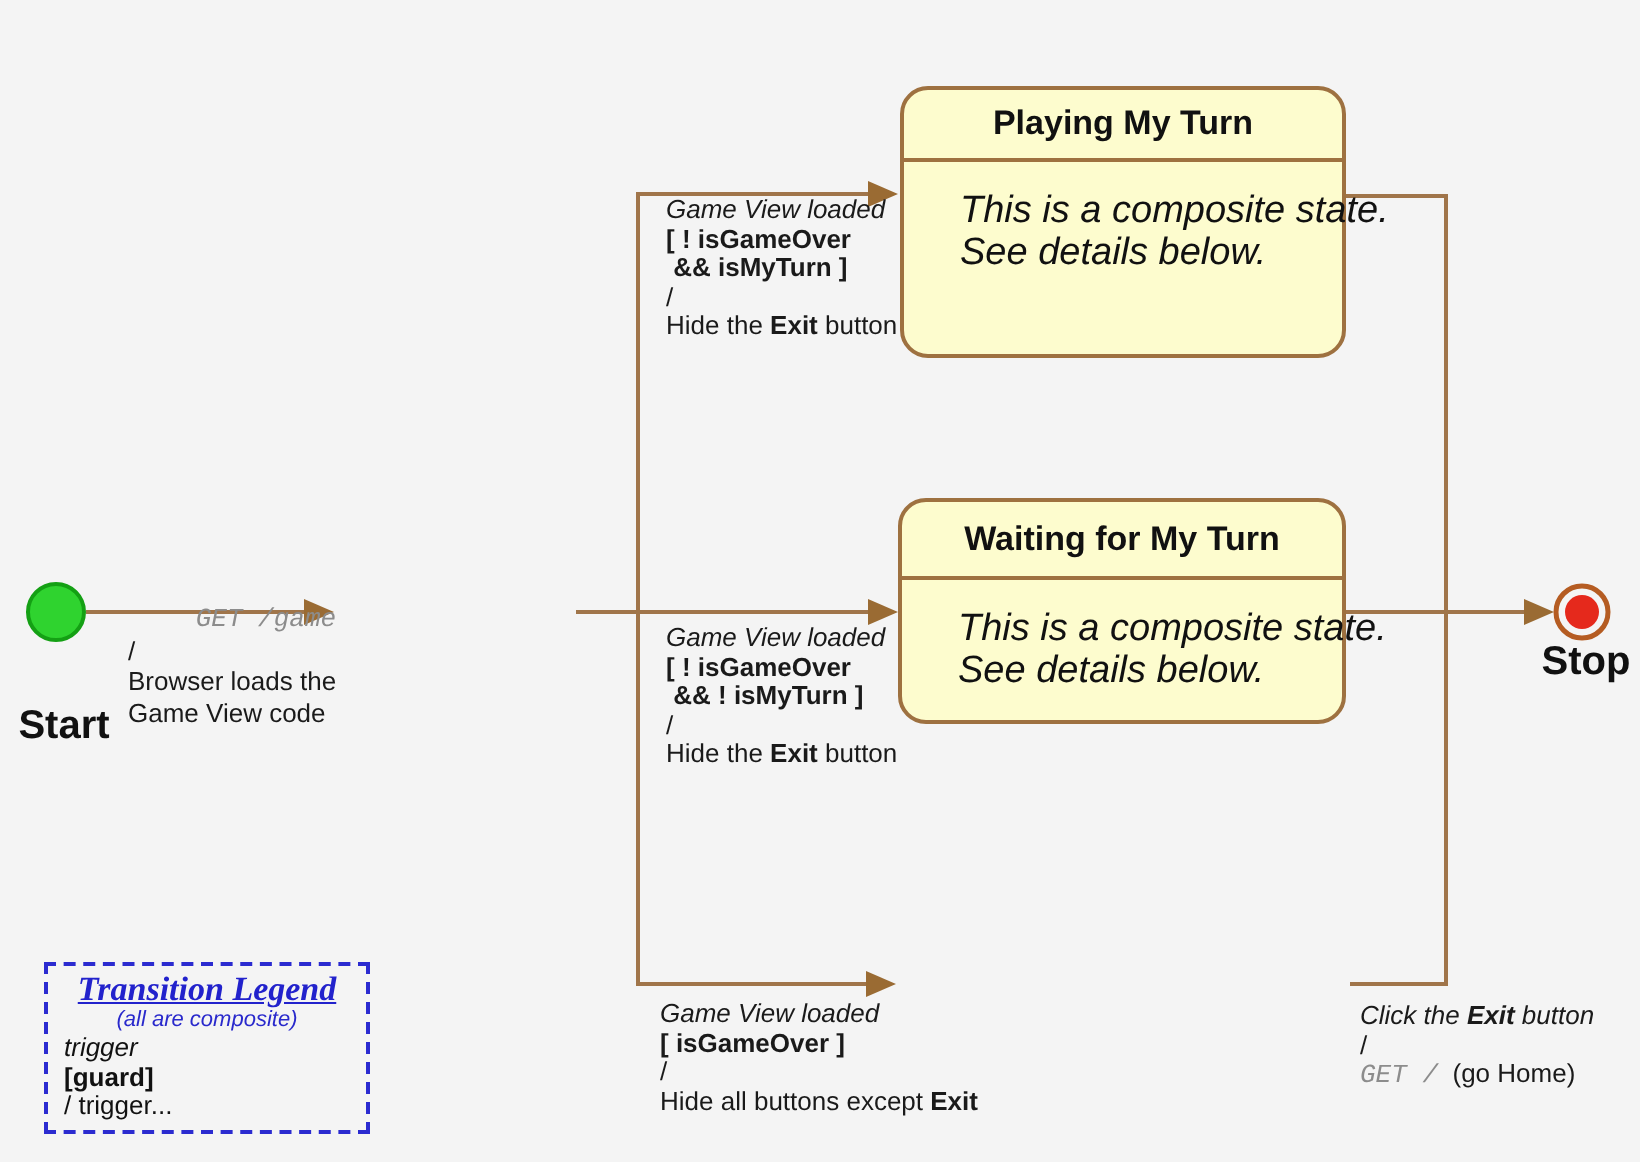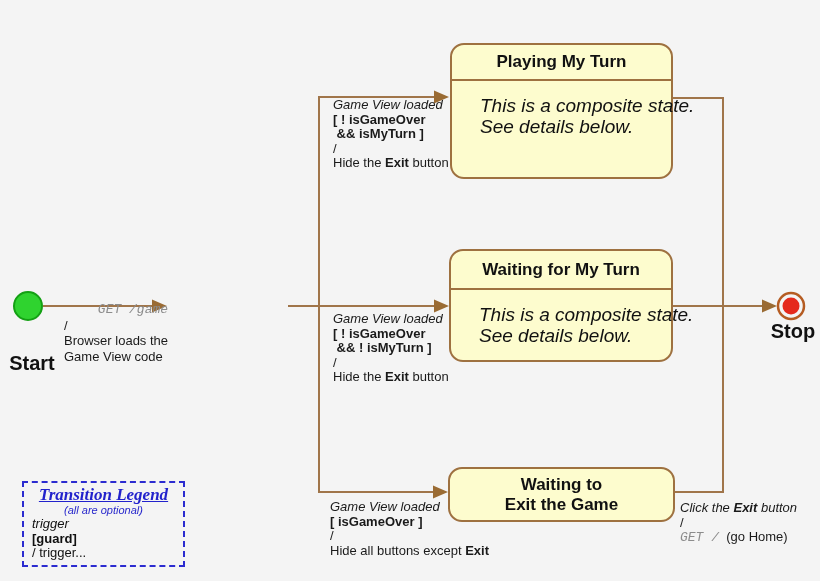--- a/index.html
+++ b/index.html
@@ -72,26 +72,20 @@
   <div class="state-box" style="left:449px;top:249px;width:224px;height:113px;">
     <div class="state-header" style="height:37px;justify-content:center;">
       <span class="state-title">Waiting for My Turn</span>
     </div>
     <div class="state-body">
       <span class="tline">This is a composite state.</span>
       <span class="tline">See details below.</span>
     </div>
   </div>
 
-  <div class="state-box" style="left:448px;top:467px;width:227px;height:55px;">
-    <div class="state-title two-line">
-      <span>Waiting to</span>
-      <span>Exit the Game</span>
-    </div>
-  </div>
 
   <div class="tlabel" style="left:64px;top:302px;line-height:15.5px;">
     <span class="tline mono">GET /game</span>
     <span class="tline">/</span>
     <span class="tline">Browser loads the</span>
     <span class="tline">Game View code</span>
   </div>
 
   <div class="tlabel" style="left:333px;top:98px;">
     <span class="tline trig">Game View loaded</span>
@@ -117,19 +111,19 @@
   </div>
 
   <div class="tlabel" style="left:680px;top:501px;">
     <span class="tline trig"><span>Click the </span><span class="b">Exit</span><span> button</span></span>
     <span class="tline">/</span>
     <span class="tline"><span class="mono">GET /</span><span>  (go Home)</span></span>
   </div>
 
   <div id="legend">
     <div class="legend-title">Transition Legend</div>
-    <div class="legend-sub">(all are optional)</div>
+    <div class="legend-sub">(all are composite)</div>
     <div class="legend-item trig">trigger</div>
     <div class="legend-item b">[guard]</div>
     <div class="legend-item">/ trigger...</div>
   </div>
 
 </div>
 
 </body></html>

